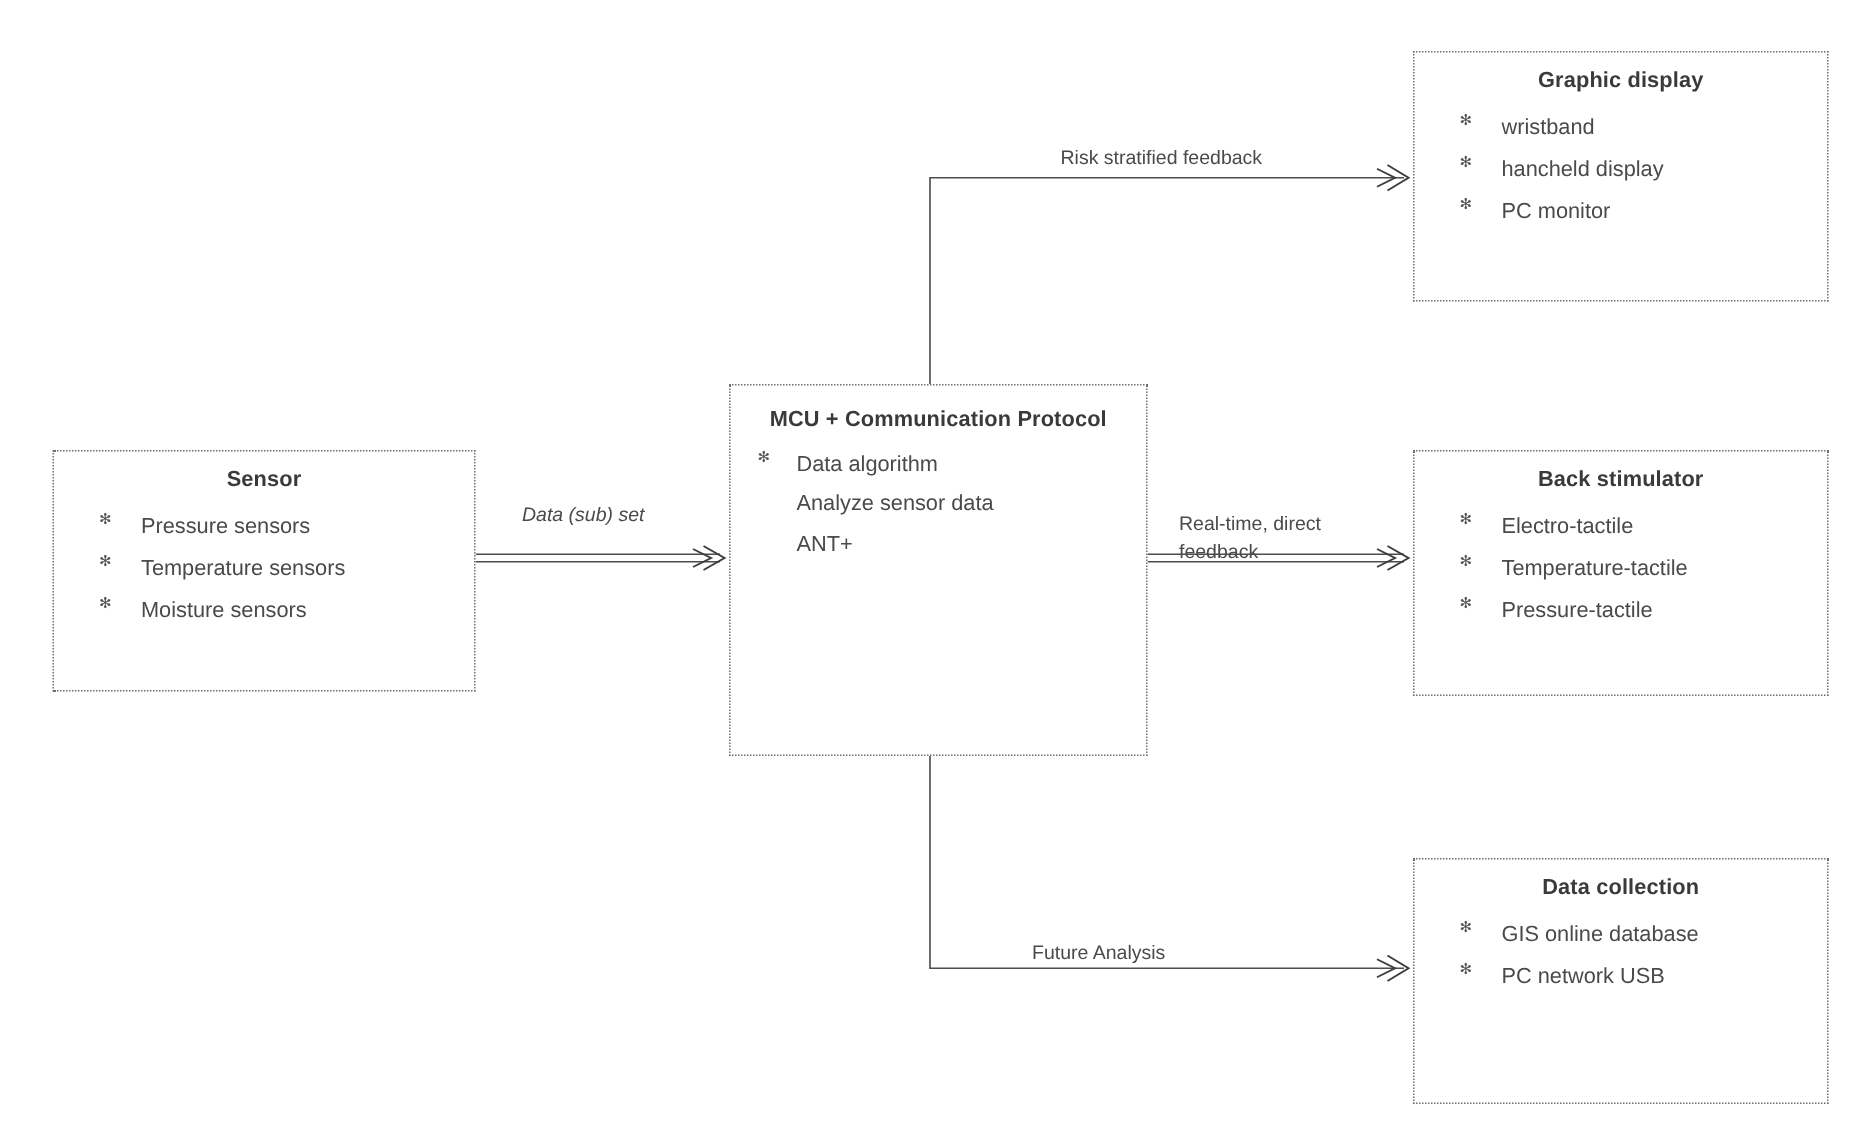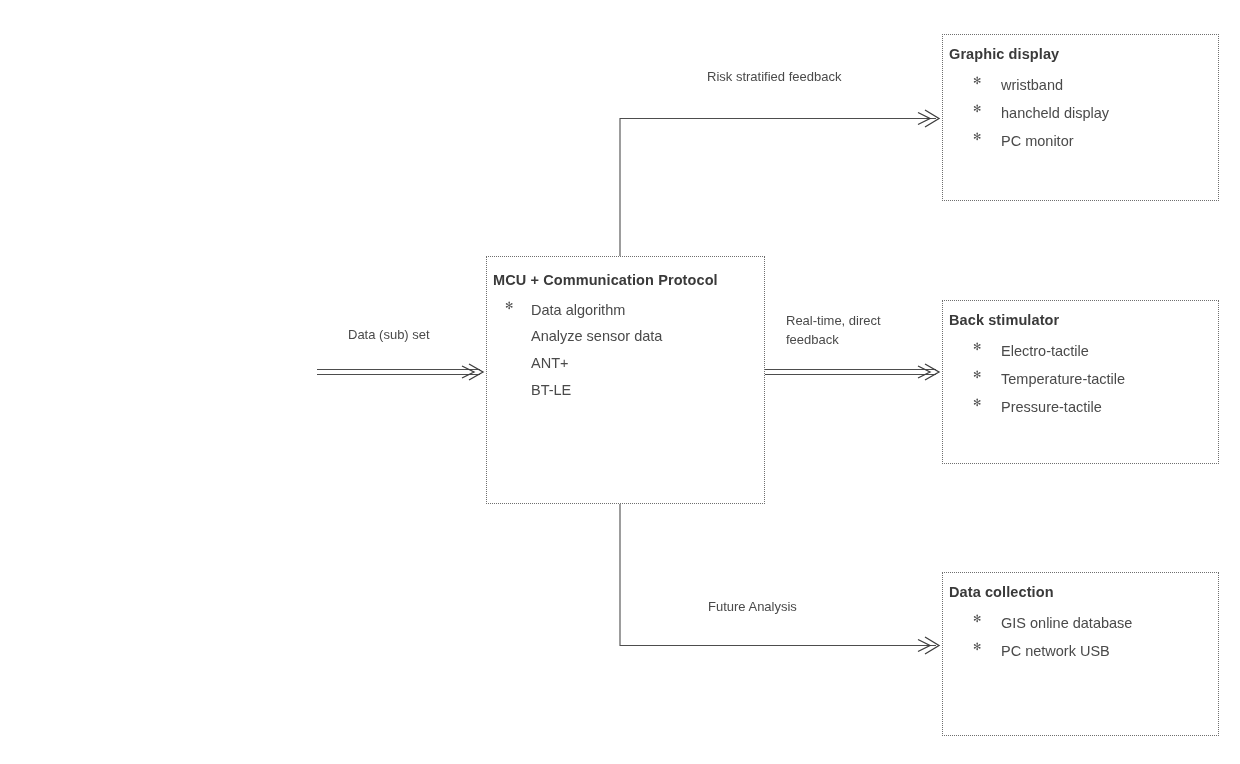--- a/index.html
+++ b/index.html
@@ -24,21 +24,21 @@
   .node {
     position: absolute;
     border: 1px dotted #6f6f6f;
     background: #ffffff;
     box-sizing: border-box;
     padding: 10px 6px 6px 6px;
   }
   .node-title {
     font-size: 14.5px;
     font-weight: bold;
-    text-align: left;
+    text-align: center;
     color: #3a3a3a;
     letter-spacing: 0.1px;
     margin-bottom: 6px;
     line-height: 1.35;
   }
   .node-list {
     list-style: none;
     margin: 0;
     padding: 0;
   }
@@ -102,25 +102,26 @@
     stroke-width: 1.3;
   }
 
   
   .edge-label {
     position: absolute;
     font-size: 13px;
     color: #4a4a4a;
     line-height: 1.45;
     white-space: pre-line;
-  }
-  #label-data-sub-set      { left: 348px; top: 326px; }
+    margin-top: 28px;
+  }
+  #label-data-sub-set      { left: 348px; top: 306px; font-style: italic; }
   #label-risk-stratified   { left: 707px; top: 68px;  }
   #label-realtime-direct   { left: 786px; top: 312px; }
-  #label-future-analysis   { left: 708px; top: 598px; }
+  #label-future-analysis   { left: 688px; top: 598px; }
 </style>
 </head>
 <body>
 
 <div id="canvas">
 
   <svg class="conn-svg" viewBox="0 0 1240 764">
 
     <g>
       <path class="conn-path" d="M 317 369.5 L 480 369.5"></path>
@@ -151,37 +152,51 @@
 
   <div class="edge-label" id="label-data-sub-set">Data (sub) set</div>
 
   <div class="edge-label" id="label-risk-stratified">Risk stratified feedback</div>
 
   <div class="edge-label" id="label-realtime-direct">Real-time, direct
 feedback</div>
 
   <div class="edge-label" id="label-future-analysis">Future Analysis</div>
 
+  <div class="node" id="node-sensor">
+    <div class="node-title">Sensor</div>
+    <ul class="node-list">
+      <li>
+        <span class="bullet-mark"></span>
+        <span>Pressure sensors</span>
+      </li>
+      <li>
+        <span class="bullet-mark"></span>
+        <span>Temperature sensors</span>
+      </li>
+      <li>
+        <span class="bullet-mark"></span>
+        <span>Moisture sensors</span>
+      </li>
+    </ul>
+  </div>
 
   <div class="node" id="node-mcu">
     <div class="node-title">MCU + Communication Protocol</div>
     <ul class="node-list">
       <li>
         <span class="bullet-mark"></span>
         <span>Data algorithm</span>
       </li>
       <li class="sub">
         <span>Analyze sensor data</span>
       </li>
       <li class="sub">
         <span>ANT+</span>
       </li>
-      <li class="sub">
-        <span>BT-LE</span>
-      </li>
     </ul>
   </div>
 
   <div class="node" id="node-graphic">
     <div class="node-title">Graphic display</div>
     <ul class="node-list">
       <li>
         <span class="bullet-mark"></span>
         <span>wristband</span>
       </li>

